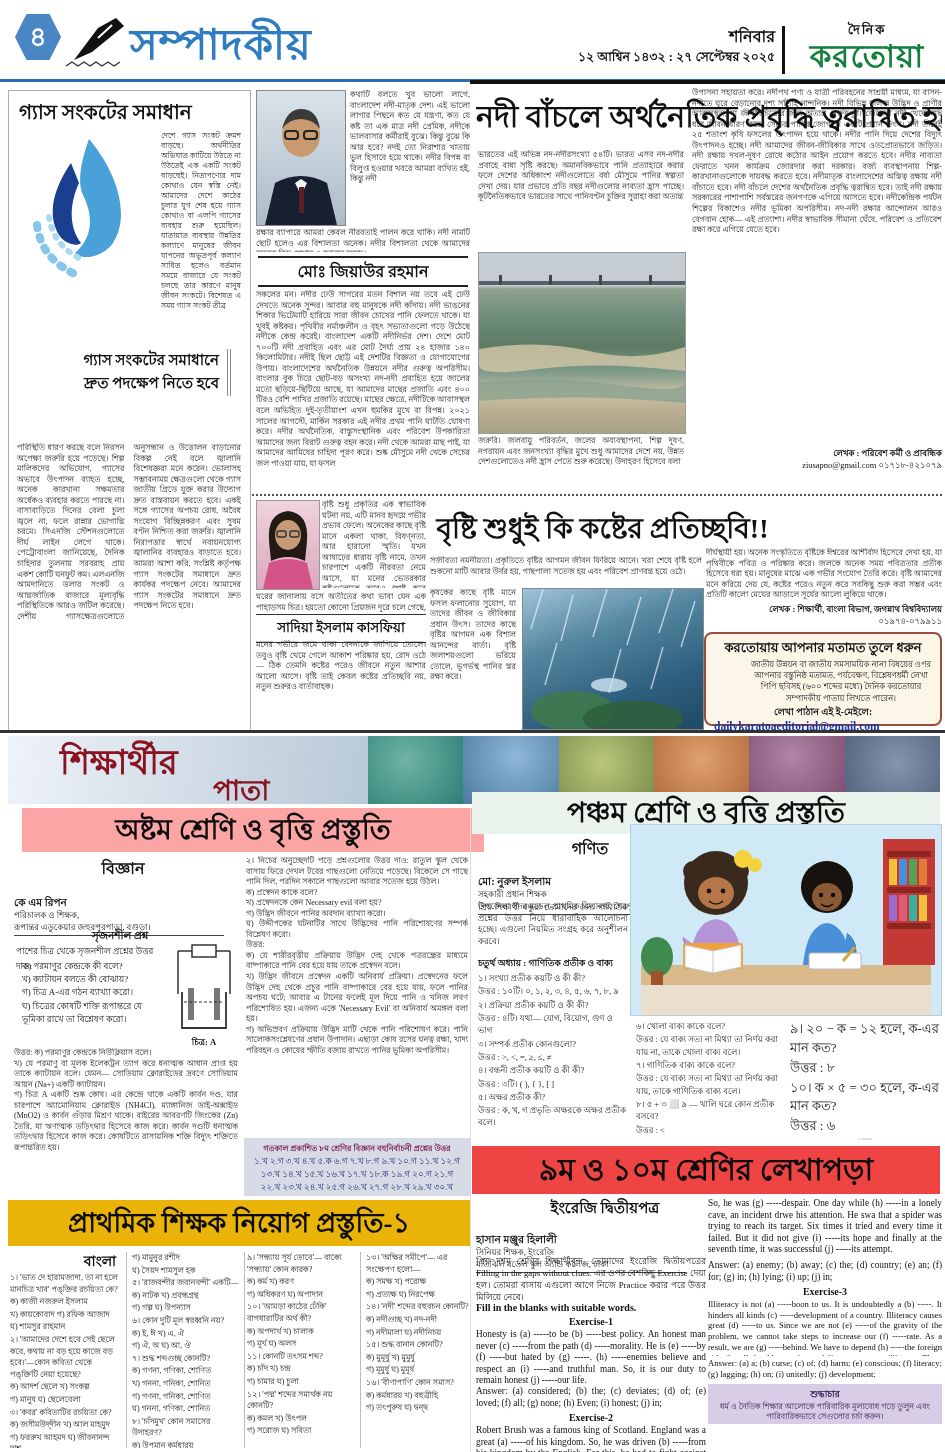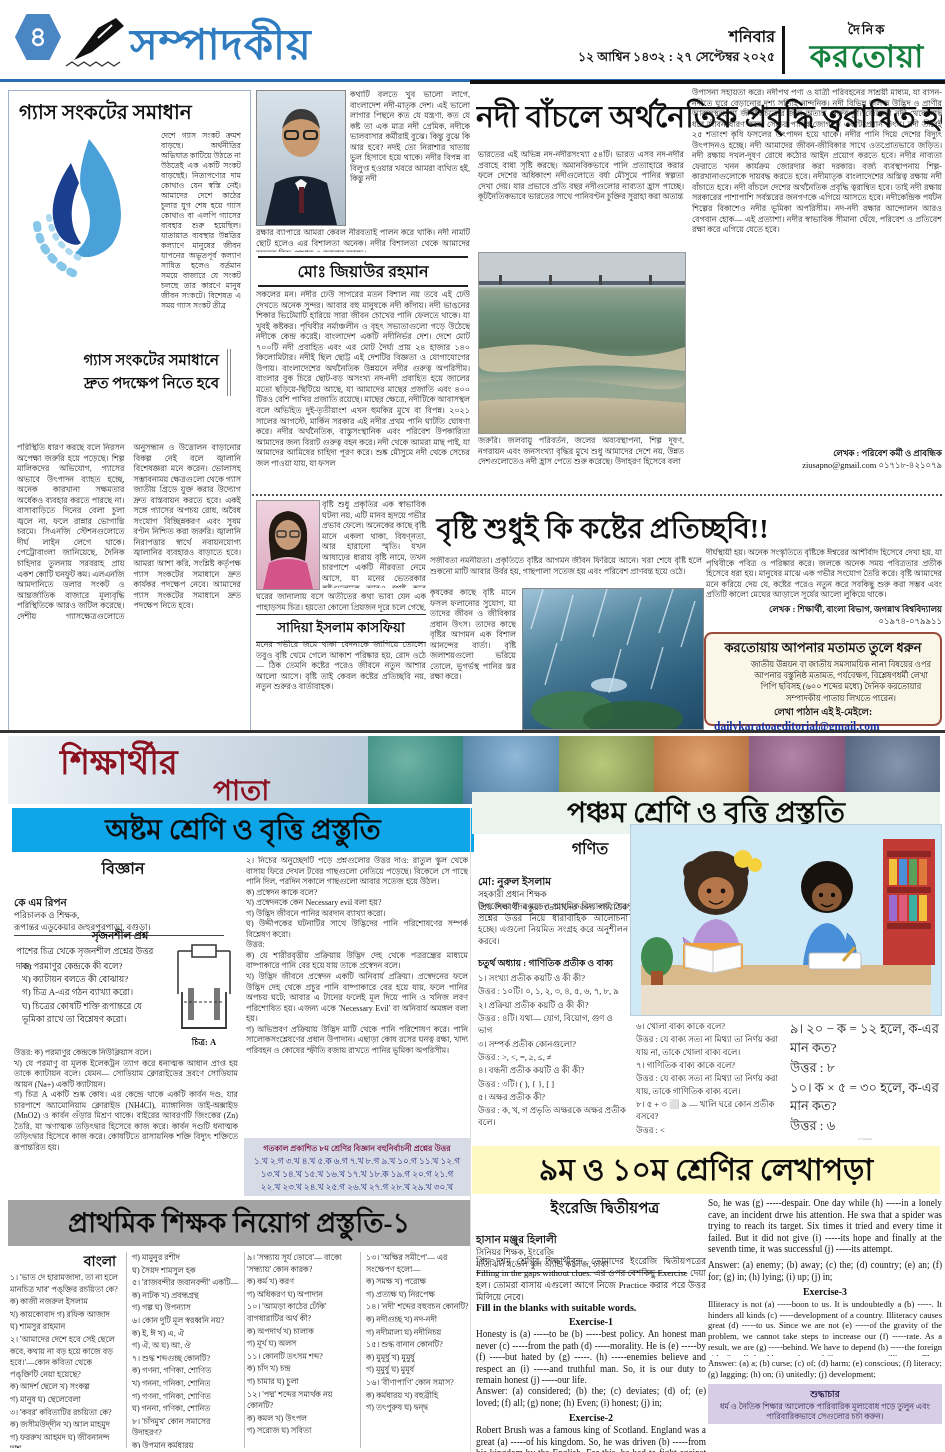--- a/index.html
+++ b/index.html
@@ -160,21 +160,21 @@
   <div style="flex:1;display:flex;">
     <div style="flex:1;background:radial-gradient(circle at 40% 35%,#6fb3a6,#2d7f74);"></div>
     <div style="flex:1;background:radial-gradient(circle at 55% 30%,#8fb7d8,#4a7a9e);"></div>
     <div style="flex:1;background:radial-gradient(circle at 45% 40%,#b9c87a,#7a8a4a);"></div>
     <div style="flex:1;background:radial-gradient(circle at 50% 35%,#e0a070,#b06a3a);"></div>
     <div style="flex:1;background:radial-gradient(circle at 45% 30%,#b085a5,#7a4a6e);"></div>
     <div style="flex:1;background:radial-gradient(circle at 55% 40%,#8694ad,#50607a);"></div>
   </div>
 </div>
 
-<div class="abs secthead" style="left:12px;top:808px;width:462px;height:44px;background:#0ea5e9;font-size:28px;line-height:44px;">অষ্টম শ্রেণি ও বৃত্তি প্রস্তুতি</div>
+<div class="abs secthead" style="left:22px;top:808px;width:462px;height:44px;background:#fca5a5;font-size:28px;line-height:44px;">অষ্টম শ্রেণি ও বৃত্তি প্রস্তুতি</div>
 <div class="abs ctr bold" style="left:8px;top:856px;width:230px;font-size:16px;">বিজ্ঞান</div>
 <div class="abs authorblock" style="left:14px;top:879px;width:210px;border-bottom:1px solid #444;padding-bottom:2px;">
   <div class="nm">কে এম রিপন</div>
   <div>পরিচালক ও শিক্ষক,</div>
   <div>রূপান্তর এডুকেয়ার জহুরপুরপাড়া, বগুড়া।</div>
 </div>
 <div class="abs ctr bold" style="left:60px;top:928px;width:120px;font-size:10.5px;">সৃজনশীল প্রশ্ন</div>
 <div class="abs" style="left:16px;top:944px;width:150px;font-size:8.8px;">পাশের চিত্র থেকে সৃজনশীল প্রশ্নের উত্তর দাও:</div>
 <div class="abs pre" style="left:22px;top:960px;width:142px;font-size:8.8px;line-height:1.5;">ক) পরমাণুর কেন্দ্রকে কী বলে?
 খ) ক্যাটায়ন বলতে কী বোঝায়?
@@ -204,21 +204,21 @@
 ঘ) উদ্দীপকের ঘটনাটির সাথে উদ্ভিদের পানি পরিশোষণের সম্পর্ক বিশ্লেষণ করো।
 উত্তর:
 ক) যে শারীরবৃত্তীয় প্রক্রিয়ায় উদ্ভিদ দেহ থেকে পত্ররন্ধ্রের মাধ্যমে বাষ্পাকারে পানি বের হয়ে যায় তাকে প্রস্বেদন বলে।
 খ) উদ্ভিদ জীবনে প্রস্বেদন একটি অনিবার্য প্রক্রিয়া। প্রস্বেদনের ফলে উদ্ভিদ দেহ থেকে প্রচুর পানি বাষ্পাকারে বের হয়ে যায়, ফলে পানির অপচয় ঘটে; আবার এ টানের ফলেই মূল দিয়ে পানি ও খনিজ লবণ পরিশোষিত হয়। এজন্য একে 'Necessary Evil' বা অনিবার্য অমঙ্গল বলা হয়।
 গ) অভিস্রবণ প্রক্রিয়ায় উদ্ভিদ মাটি থেকে পানি পরিশোষণ করে। পানি সালোকসংশ্লেষণের প্রধান উপাদান। এছাড়া কোষ রসের ঘনত্ব রক্ষা, খাদ্য পরিবহন ও কোষের স্ফীতি বজায় রাখতে পানির ভূমিকা অপরিসীম।</div>
 <div class="abs" style="left:244px;top:1138px;width:226px;height:58px;background:#d7dbe6;padding:4px 6px;box-sizing:border-box;">
   <div style="text-align:center;font-size:8px;font-weight:bold;color:#7c2050;">গতকাল প্রকাশিত ৮ম শ্রেণির বিজ্ঞান বহুনির্বাচনী প্রশ্নের উত্তর</div>
   <div style="text-align:center;font-size:8.8px;color:#1f2d7a;line-height:1.5;">১.খ ২.গ ৩.খ ৪.খ ৫.ক ৬.গ ৭.খ ৮.গ ৯.খ ১০.গ ১১.খ ১২.গ ১৩.খ ১৪.খ ১৫.খ ১৬.খ ১৭.খ ১৮.ক ১৯.গ ২০.গ ২১.গ ২২.খ ২৩.খ ২৪.খ ২৫.গ ২৬.খ ২৭.গ ২৮.খ ২৯.খ ৩০.খ</div>
 </div>
 
-<div class="abs secthead" style="left:8px;top:1200px;width:462px;height:46px;background:#a3a3a3;font-size:27px;line-height:46px;">প্রাথমিক শিক্ষক নিয়োগ প্রস্তুতি-১</div>
+<div class="abs secthead" style="left:8px;top:1200px;width:462px;height:46px;background:#eab308;font-size:27px;line-height:46px;">প্রাথমিক শিক্ষক নিয়োগ প্রস্তুতি-১</div>
 <div class="abs ctr bold" style="left:30px;top:1250px;width:140px;font-size:14px;">বাংলা</div>
 <div class="abs qcol" style="left:10px;top:1272px;width:110px;height:176px;">
     <div>১। 'ভাত দে হারামজাদা, তা না হলে মানচিত্র খাব' পঙ্‌ক্তির রচয়িতা কে?</div>
     <div>ক) কাজী নজরুল ইসলাম</div>
     <div>খ) কায়কোবাদ  গ) রফিক আজাদ</div>
     <div>ঘ) শামসুর রাহমান</div>
     <div>২। 'আমাদের দেশে হবে সেই ছেলে কবে, কথায় না বড় হয়ে কাজে বড় হবে।'—কোন কবিতা থেকে পঙ্‌ক্তিটি নেয়া হয়েছে?</div>
     <div>ক) আদর্শ ছেলে  খ) সংকল্প</div>
     <div>গ) মানুষ  ঘ) ছেলেবেলা</div>
     <div>৩। 'কবর' কবিতাটির রচয়িতা কে?</div>
@@ -348,21 +348,21 @@
 <div class="abs qcol" style="left:790px;top:1020px;width:150px;height:120px;font-size:13px;">
     <div>৯। ২০ − ক = ১২ হলে, ক-এর মান কত?</div>
     <div>উত্তর : ৮</div>
     <div>১০। ক × ৫ = ৩০ হলে, ক-এর মান কত?</div>
     <div>উত্তর : ৬</div>
     <div>১১। ১৫ ÷ ৩ ⬜ ৪ + ২ — খালি ঘরে কী বসবে?</div>
     <div>উত্তর : &lt;</div>
     <div>১২। ৪ × ৩ + ২ = কত?  উত্তর : ১৪</div>
   </div>
 
-<div class="abs secthead" style="left:472px;top:1146px;width:468px;height:48px;background:#fef9c3;font-size:30px;line-height:48px;">৯ম ও ১০ম শ্রেণির লেখাপড়া</div>
+<div class="abs secthead" style="left:472px;top:1146px;width:468px;height:48px;background:#ef4444;font-size:30px;line-height:48px;">৯ম ও ১০ম শ্রেণির লেখাপড়া</div>
 <div class="abs ctr bold" style="left:520px;top:1196px;width:170px;font-size:15px;">ইংরেজি দ্বিতীয়পত্র</div>
 <div class="abs authorblock" style="left:476px;top:1216px;width:210px;border-bottom:1px solid #444;padding-bottom:2px;">
   <div class="nm">হাসান মঞ্জুর হিলালী</div>
   <div>সিনিয়র শিক্ষক, ইংরেজি</div>
   <div>মতিঝিল মডেল স্কুল অ্যান্ড কলেজ, ঢাকা</div>
 </div>
 <div class="abs" style="left:476px;top:1256px;width:230px;height:44px;font-size:8.8px;line-height:1.35;text-align:justify;overflow:hidden;">প্রিয় দশম শ্রেণির শিক্ষার্থীবৃন্দ, তোমাদের ইংরেজি দ্বিতীয়পত্রের Filling in the gaps without clues. এর ওপর বেশকিছু Exercise দেয়া হল। তোমরা বাসায় এগুলো আগে নিজে Practice করার পরে উত্তর মিলিয়ে নেবে।</div>
 <div class="abs bold" style="left:476px;top:1302px;width:230px;font-size:10px;">Fill in the blanks with suitable words.</div>
 <div class="abs ctr bold" style="left:476px;top:1316px;width:230px;font-size:10px;">Exercise-1</div>
 <div class="abs" style="left:476px;top:1329px;width:230px;height:56px;font-size:9.3px;line-height:1.25;text-align:justify;overflow:hidden;">Honesty is (a) -----to be (b) -----best policy. An honest man never (c) -----from the path (d) -----morality. He is (e) -----by (f) -----but hated by (g) -----. (h) -----enemies believe and respect an (i) -----and truthful man. So, it is our duty to remain honest (j) -----our life.</div>

